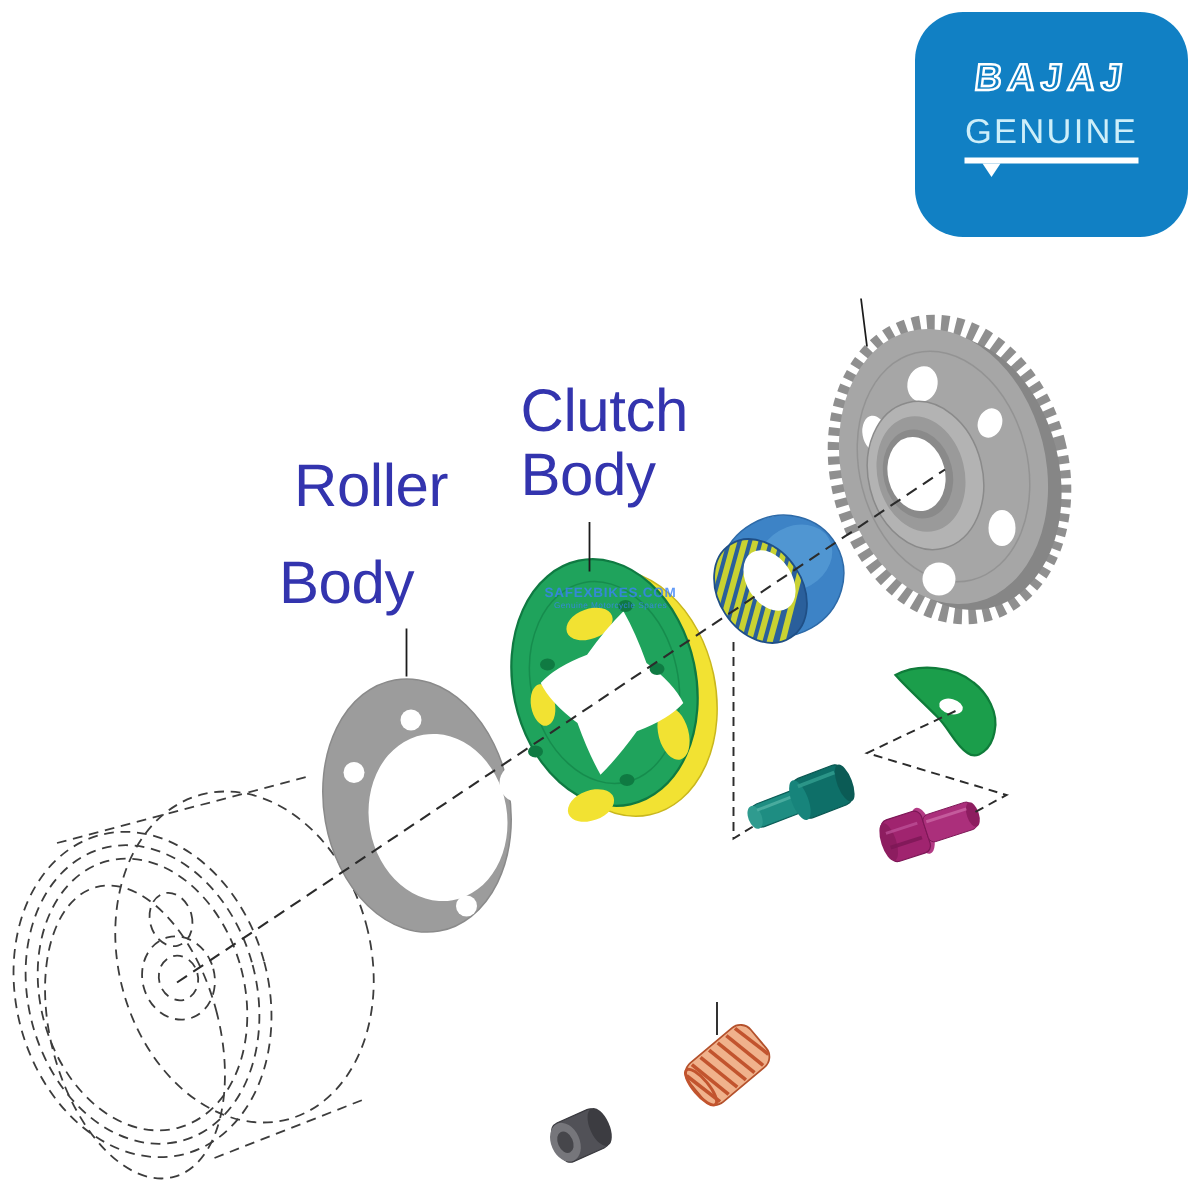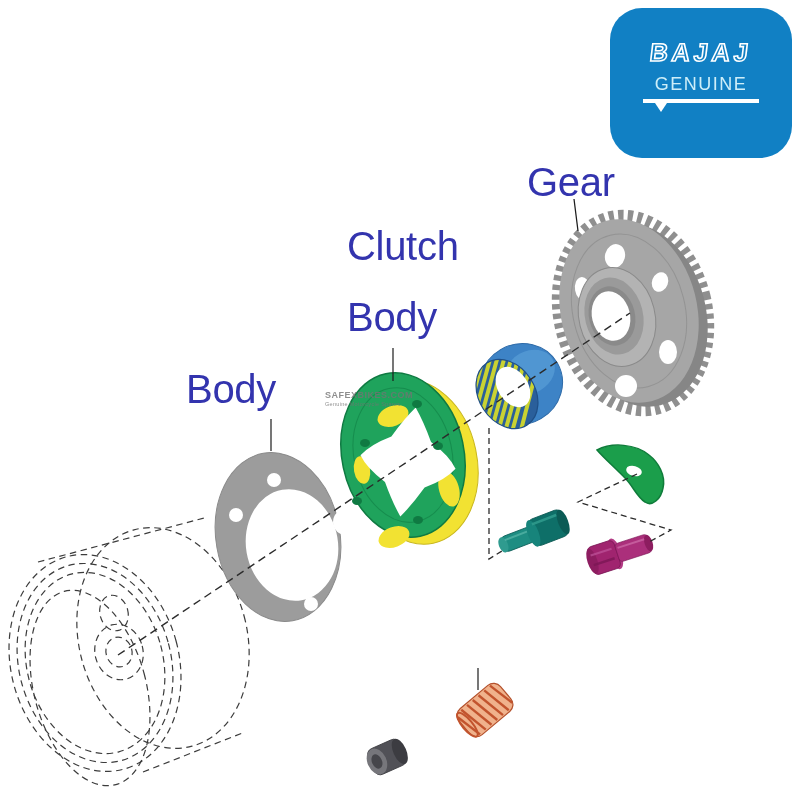--- a/index.html
+++ b/index.html
@@ -1,31 +1,31 @@
 <!DOCTYPE html>
 <html style="--label_text: #3334ae; --badge_bg: #1180c4; --badge_genuine: #cdeef9; --line_color: #2b2b2b; --gear_gray: #a6a6a6; --gear_dark: #868686; --hub_gray: #b3b3b3; --plate_gray: #9c9c9c; --clutch_green: #1fa35c; --clutch_green_dark: #0f7a42; --clutch_yellow: #f2e232; --bearing_blue: #3d83c6; --bearing_blue_dark: #2a5f9b; --needle_yellow: #c9d232; --pawl_green: #1b9e4b; --bolt_teal: #0e6f68; --bolt_teal_light: #1e8d82; --bolt_magenta: #a0246f; --spring_orange: #f0b28c; --spring_coil: #c2542e; --roller_dark: #515157;"><head>
 <meta charset="utf-8">
 <style>
   html,body{margin:0;padding:0;background:#fff;}
   #stage{position:relative;width:800px;height:800px;background:#fff;overflow:hidden;
          font-family:"Liberation Sans",sans-serif;}
   #diagram{position:absolute;left:0;top:0;}
   .lbl{position:absolute;color:var(--label_text);font-size:40px;line-height:1;
        letter-spacing:-0.3px;white-space:nowrap;}
-  .watermark{position:absolute;left:325px;top:391px;width:110px;text-align:left;
-       color:#737373;opacity:.8;filter:blur(.5px);line-height:1.1;}
+  .watermark{position:absolute;left:352px;top:391px;width:110px;text-align:center;
+       color:#3b82f6;opacity:.8;filter:blur(.5px);line-height:1.1;}
   .watermark .w1{font-size:9px;font-weight:bold;letter-spacing:.5px;}
   .watermark .w2{font-size:5.5px;letter-spacing:.3px;}
   
   .badge{position:absolute;left:610px;top:8px;width:182px;height:150px;
          background:var(--badge_bg);border-radius:32px;display:flex;flex-direction:column;
          align-items:center;box-sizing:border-box;padding-top:30px;}
   .badge .bajaj{font-size:25px;font-weight:700;letter-spacing:4px;transform:skewX(-7deg);
          color:transparent;-webkit-text-stroke:1.6px #fff;}
-  .badge .genuine{font-size:18px;letter-spacing:1.5px;color:var(--badge_genuine);margin-top:7px;}
+  .badge .genuine{font-size:23px;letter-spacing:1.5px;color:var(--badge_genuine);margin-top:7px;}
   .badge .parts{font-size:32px;font-weight:700;letter-spacing:2px;color:#fff;line-height:1;margin-top:1px;}
   .badge .bar{position:relative;width:116px;height:3.5px;background:#fff;margin-top:4px;}
   .badge .bar::after{content:"";position:absolute;left:12px;top:3.5px;width:0;height:0;
          border-left:6px solid transparent;border-right:6px solid transparent;border-top:9px solid #fff;}
 </style>
 </head>
 <body>
 
 <div id="stage">
 
@@ -164,23 +164,23 @@
   </g>
 
   <g stroke="#1c1c1c" stroke-width="1.2">
     <line x1="574" y1="199" x2="578" y2="231"></line>
     <line x1="393" y1="348" x2="393" y2="381"></line>
     <line x1="271" y1="419" x2="271" y2="451"></line>
     <line x1="478" y1="668" x2="478" y2="690"></line>
   </g>
 </svg>
 
-<div class="lbl" style="left:527px;top:162px">Gear</div>
-<div class="lbl" style="left:347px;top:226px">Clutch</div>
+<div class="lbl" style="left:347px;top:254px">Clutch</div>
 <div class="lbl" style="left:347px;top:297px">Body</div>
+<div class="lbl" style="left:196px;top:304px">Roller</div>
 <div class="lbl" style="left:186px;top:369px">Body</div>
 
 <div class="watermark">
   <div class="w1">SAFEXBIKES.COM</div>
   <div class="w2">Genuine Motorcycle Spares</div>
 </div>
 
 <div class="badge">
   <div class="bajaj">BAJAJ</div>
   <div class="genuine">GENUINE</div>

